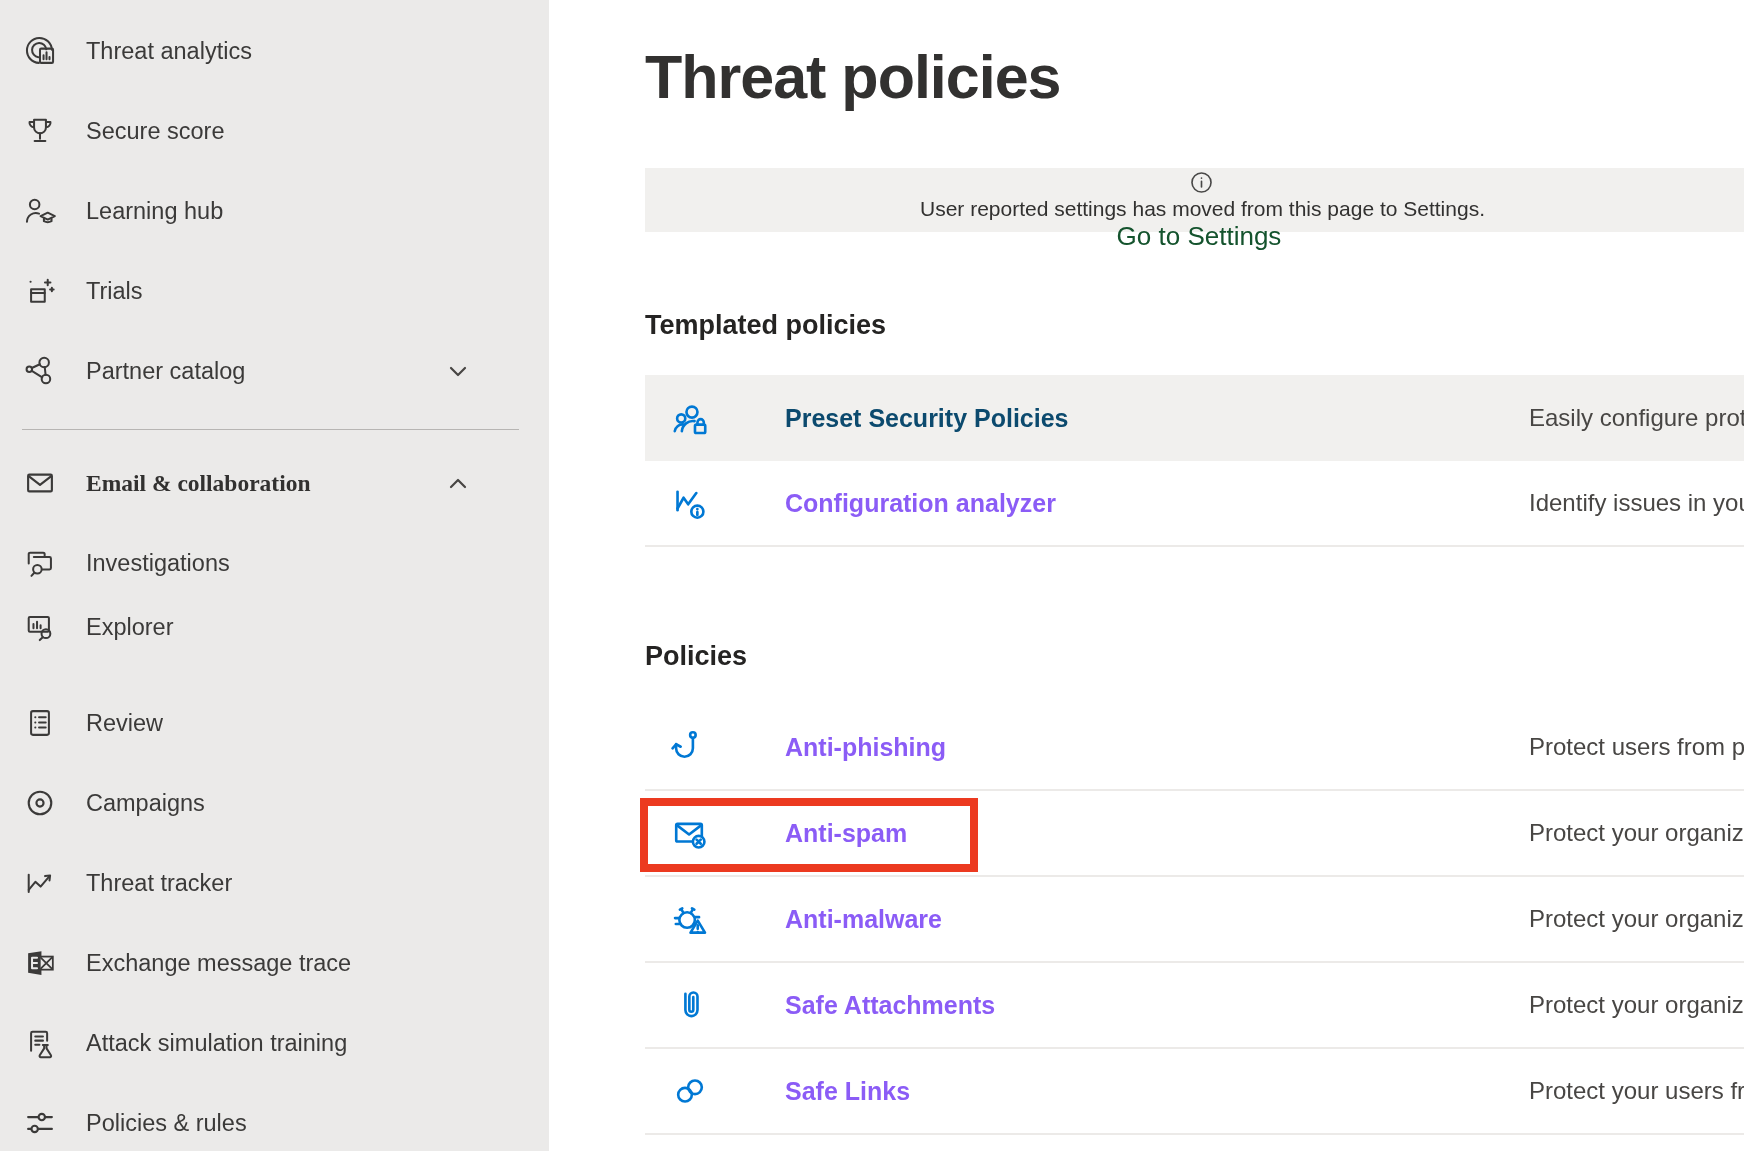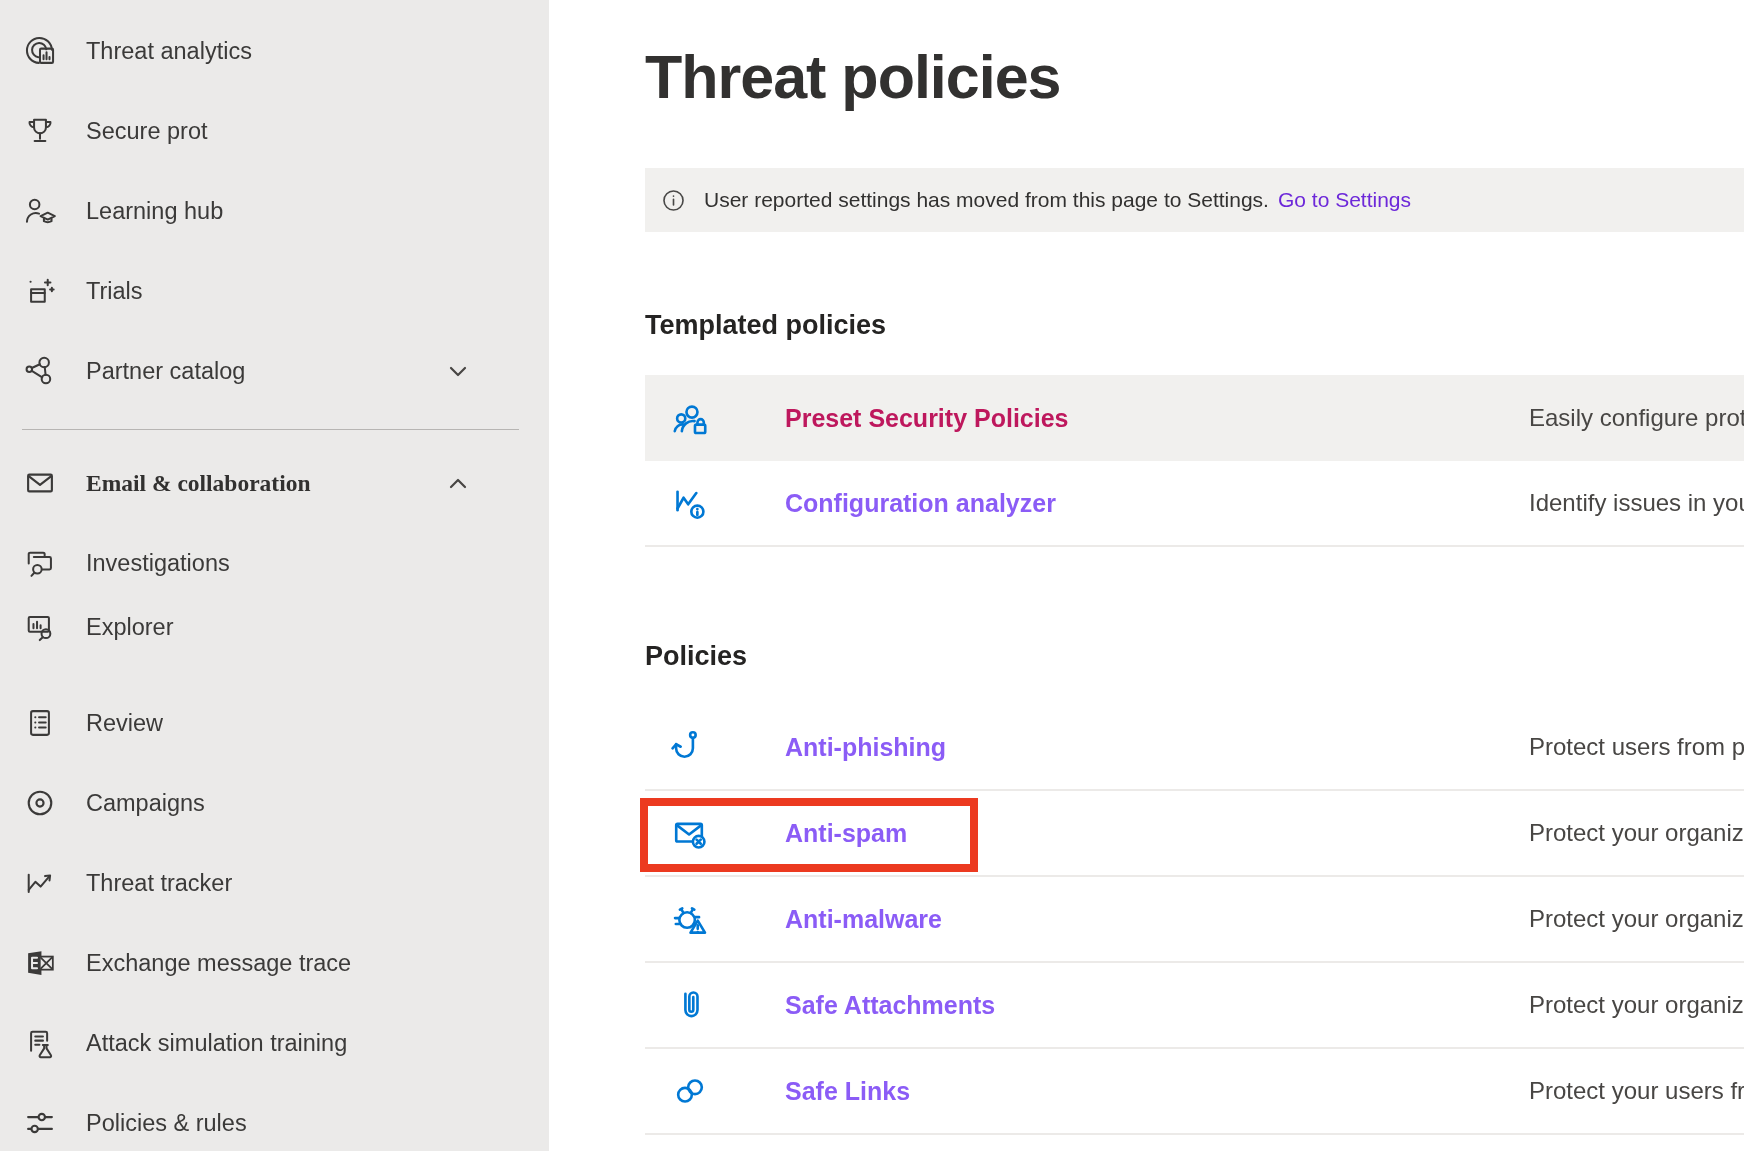--- a/index.html
+++ b/index.html
@@ -12,33 +12,33 @@
   .sidebar { position:absolute; left:0; top:0; width:549px; height:1151px; background:#ebeae9; }
   .side-item { position:absolute; left:0; width:498px; height:80px; cursor:pointer; color:#3b3a39; }
   .side-item .ic { position:absolute; left:21px; top:50%; transform:translateY(-50%); width:38px; height:38px; }
   .side-item .ic svg { width:100%; height:100%; display:block; }
   .side-item .lbl { position:absolute; left:86px; top:50%; transform:translateY(-50%); font-size:23.5px; white-space:nowrap; }
   .side-item.bold .lbl { font-weight:700; color:#323130; }
   .side-item .chev { position:absolute; right:24px; top:50%; transform:translateY(-50%); width:32px; height:32px; color:#484644; }
   .side-divider { position:absolute; left:22px; top:429px; width:497px; border-top:1.6px solid #b7b5b3; }
   
   .page-title { position:absolute; left:645px; top:42px; font-size:61px; font-weight:700; color:#323130; letter-spacing:-1px; white-space:nowrap; }
-  .banner { position:absolute; left:645px; top:168px; width:1099px; height:64px; background:#f1f0ee; display:flex; align-items:center; }
+  .banner { position:absolute; left:645px; top:168px; width:1099px; height:64px; background:#f1f0ee; display:flex; align-items:center;flex-direction:column; }
   .banner .info-ic { flex:none; width:29px; height:29px; margin-left:14px; color:#494847; }
   .banner .info-ic svg { width:100%; height:100%; display:block; }
   .banner .btxt { margin-left:16px; font-size:21px; color:#323130; white-space:nowrap; }
-  .banner .blink { font-size:21px; color:#6d28d9; margin-left:9px; white-space:nowrap; cursor:pointer; text-decoration:none; }
+  .banner .blink { font-size:26px; color:#14532d; margin-left:9px; white-space:nowrap; cursor:pointer; text-decoration:none; }
   .section-heading { position:absolute; left:645px; font-size:27px; font-weight:700; color:#252423; white-space:nowrap; }
   .row { position:absolute; left:645px; width:1099px; height:86px; box-sizing:border-box; cursor:pointer; }
   .row.hl { background:#f1f0ee; }
   .row.bordered { border-bottom:2px solid #eceae8; }
   .row .ic { position:absolute; left:24px; top:50%; transform:translateY(-50%); width:42px; height:42px; color:#0078d4; }
   .row .ic svg { width:100%; height:100%; display:block; }
   .row .lbl { position:absolute; left:140px; top:50%; transform:translateY(-50%); font-size:25px; font-weight:600; color:#8b5cf6; white-space:nowrap; }
-  .row.linkstyle .lbl { color:#be185d; }
+  .row.linkstyle .lbl { color:#0c4a6e; }
   .row .desc { position:absolute; left:884px; top:50%; transform:translateY(-50%); font-size:24px; color:#484644; white-space:nowrap; width:216px; overflow:hidden; }
   .sel-box { position:absolute; border:8px solid #ec3a20; box-sizing:border-box; pointer-events:none; }
 </style>
 </head>
 <body>
 
 <div class="sidebar">
   <div id="sidebar-items">
       <div class="side-item" style="top: 11px;">
         <span class="ic">
@@ -54,21 +54,21 @@
       <div class="side-item" style="top: 91px;">
         <span class="ic">
           <svg viewBox="0 0 32 32" fill="none" stroke="currentColor" stroke-width="1.7" stroke-linecap="round" stroke-linejoin="round">
             <path d="M11 6.5h10v6.5a5 5 0 0 1-10 0z"></path>
             <path d="M11 8.5H7.2a3.8 3.8 0 0 0 3.8 4.3"></path>
             <path d="M21 8.5h3.8a3.8 3.8 0 0 1-3.8 4.3"></path>
             <path d="M16 18v4.5"></path>
             <path d="M11.5 24.5h9"></path>
           </svg>
         </span>
-        <span class="lbl">Secure prot</span>
+        <span class="lbl">Secure score</span>
       </div>
       <div class="side-item" style="top: 171px;">
         <span class="ic">
           <svg viewBox="0 0 32 32" fill="none" stroke="currentColor" stroke-width="1.7" stroke-linecap="round" stroke-linejoin="round">
             <circle cx="11.5" cy="10.5" r="4"></circle>
             <path d="M5 25a7.5 7.5 0 0 1 10.2-6.8"></path>
             <path d="M16.5 20.3l6-2.9 6 2.9-6 2.9z"></path>
             <path d="M19.3 22.6v2a7 7 0 0 0 6.4 0v-2"></path>
           </svg>
         </span>

